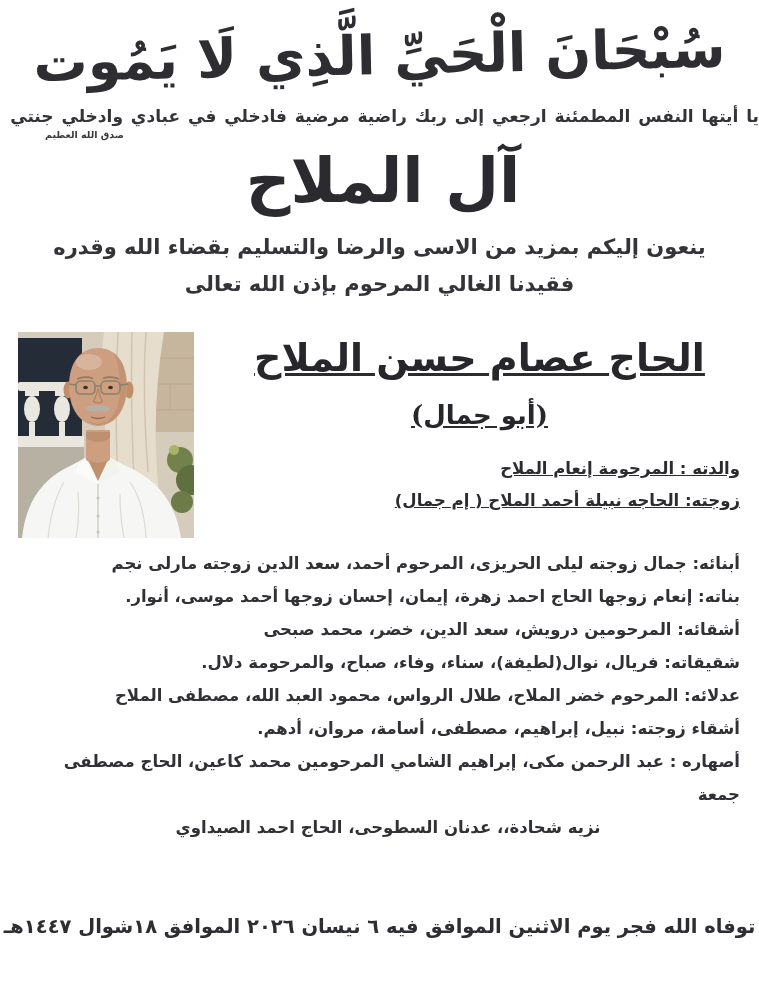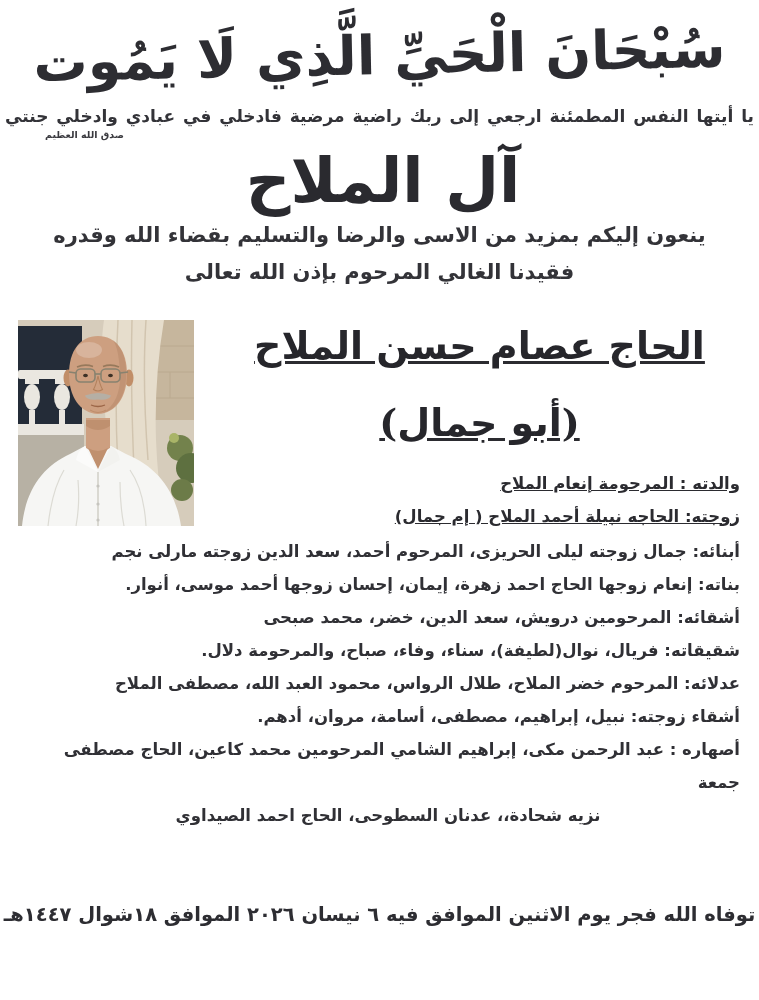--- a/index.html
+++ b/index.html
@@ -10,44 +10,44 @@
     font-family:"DejaVu Sans","Liberation Sans",sans-serif;
     position:relative;
   }
   .callig {
     margin-top:6px; text-align:center; direction:rtl;
     font-family:"DejaVu Serif","DejaVu Sans",serif;
     font-size:54px; font-weight:700; line-height:1.85;
     transform:rotate(-1.2deg); color:#2d2d32;
   }
   .verse {
-    direction:rtl; text-align:center; font-weight:700;
+    direction:rtl; font-weight:700;
     font-size:17px; margin-top:0; color:#333338; word-spacing:2px;
   }
   .attrib {
     direction:rtl; text-align:left; padding-left:45px;
     font-size:9.5px; font-weight:700; margin-top:3px; color:#3a3a3f;
   }
   .title {
     direction:rtl; text-align:center; font-weight:700;
     font-size:62px; line-height:1.25; margin-top:2px; color:#2a2a2f;
     font-family:"DejaVu Serif","DejaVu Sans",serif;
     padding-left:7px;
   }
   .ann {
     direction:rtl; text-align:center; font-weight:700;
-    font-size:21px; line-height:1.55; color:#333338;
+    font-size:21px; line-height:1.55; margin-top:12px; color:#333338;
   }
   .main { position:relative; height:206px; margin-top:32px; }
   .photo { position:absolute; left:18px; top:0; width:176px; height:206px; }
   .namecol { position:absolute; left:200px; right:0; top:0; direction:rtl;text-decoration:underline; }
   .name  { font-size:38px; font-weight:700; text-align:center; line-height:1.35;
            font-family:"DejaVu Serif","DejaVu Sans",serif; color:#26262b; }
-  .kunya { font-size:38px; font-weight:700; text-align:center; line-height:1.35;
-           margin-top:25px; font-family:"DejaVu Serif","DejaVu Sans",serif; color:#26262b; }
+  .kunya { font-size:26px; font-weight:700; text-align:center; line-height:1.35;
+           margin-top:14px; font-family:"DejaVu Serif","DejaVu Sans",serif; color:#26262b; }
   .rline { font-size:16.5px; font-weight:700; line-height:1.42; padding-right:19px; text-align:right; }
   .rline.mother { margin-top:24px;text-align:right; }
   .rline.wife   { margin-top:9px; }
   .lines {
     direction:rtl; font-weight:700; font-size:16.5px;
     margin-top:9px; padding:0 19px 0 36px; color:#303035;
   }
   .line { line-height:33px; text-align:right; }
   .line.center { text-align:center; }
   .footer {

